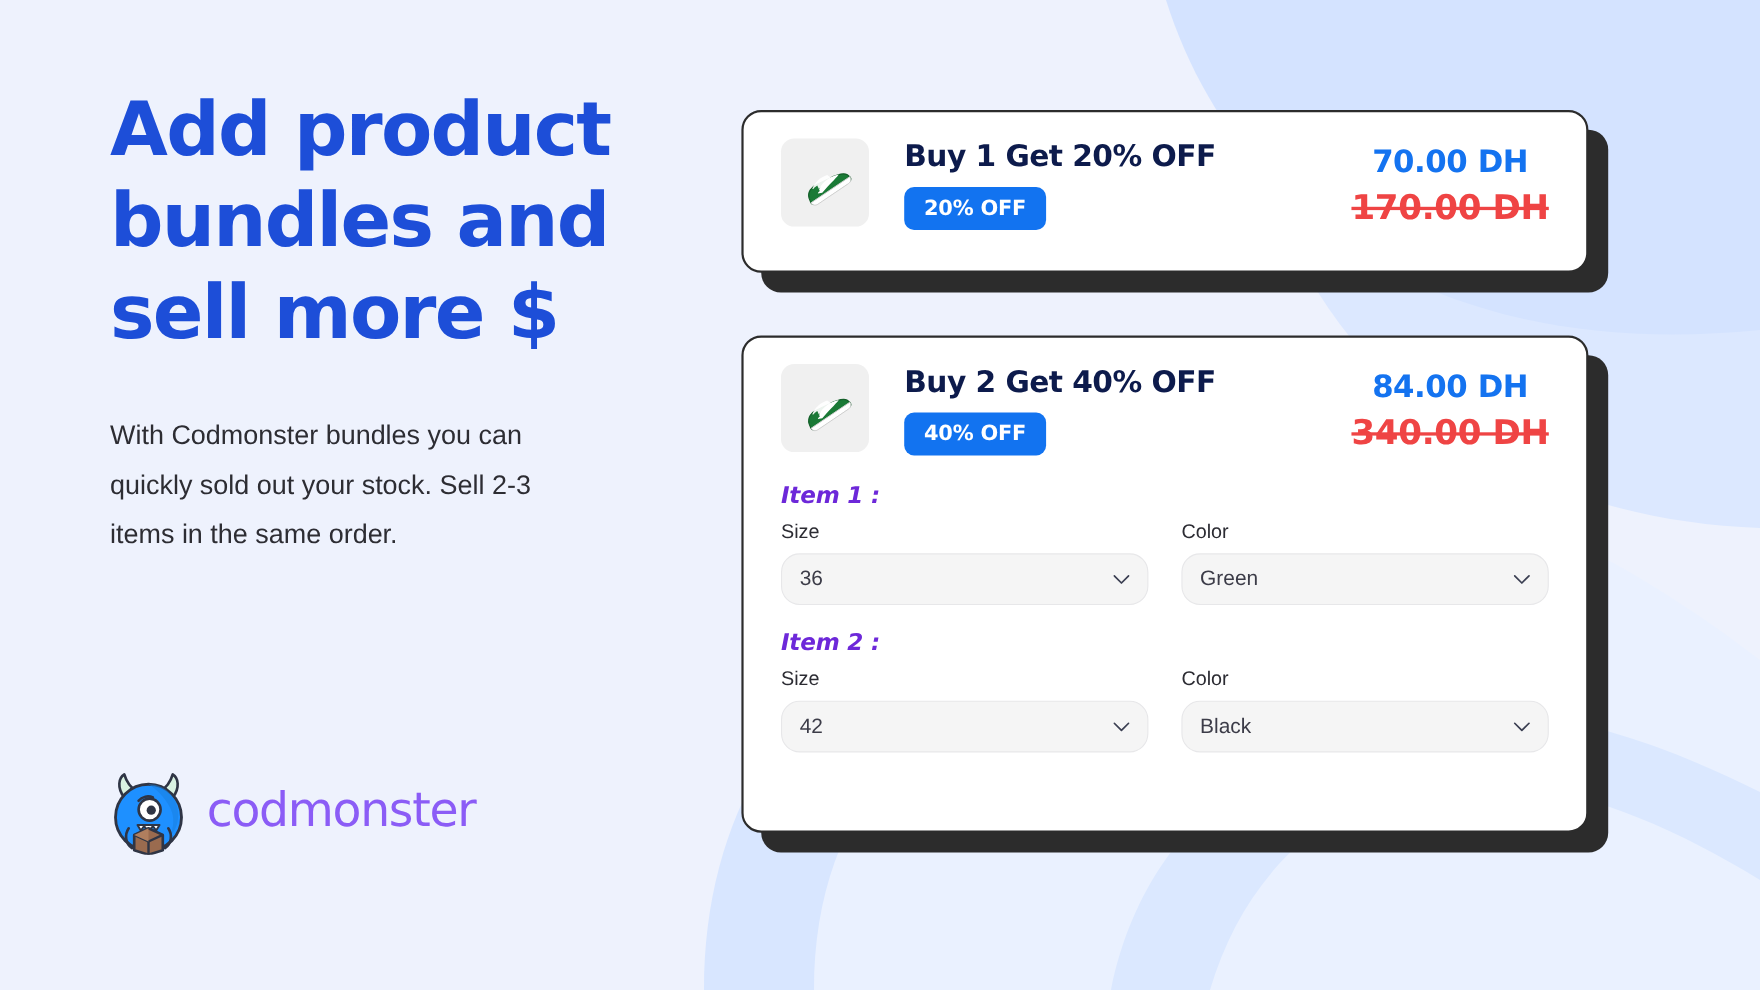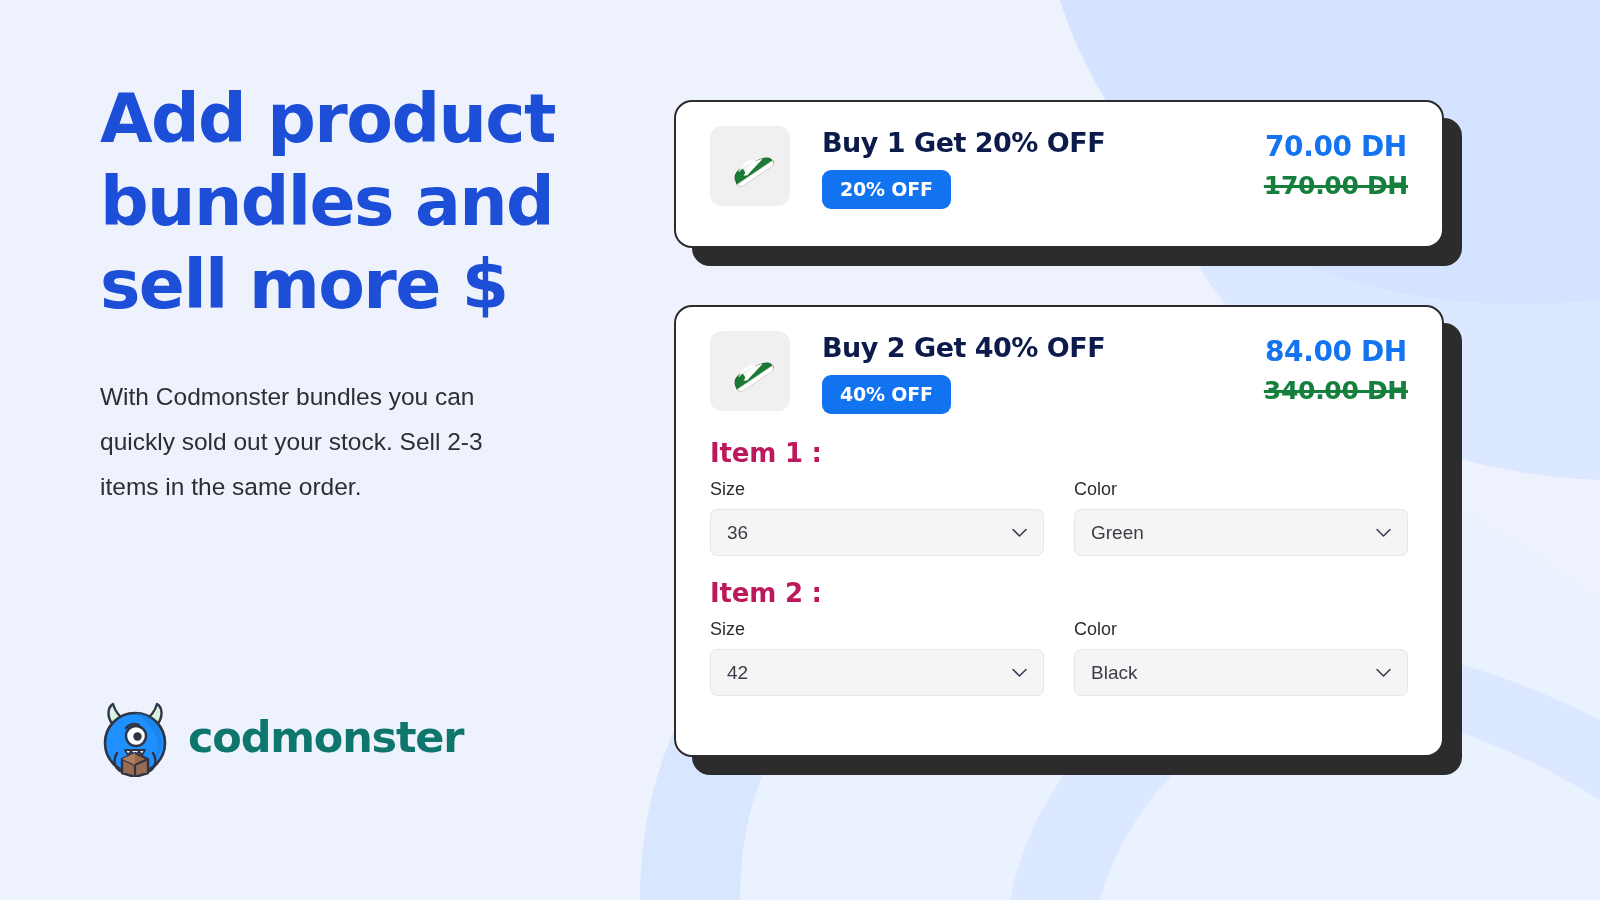--- a/index.html
+++ b/index.html
@@ -58,23 +58,23 @@
     left: 100px;
     top: 697px;
     display: flex;
     align-items: center;
     gap: 18px;
     z-index: 3;
   }
 
   .brand-name {
     font-size: 43px;
-    font-weight: 700;
+    font-weight: 400;
     letter-spacing: -1.2px;
-    color: #0f766e;
+    color: #8b5cf6;
     font-family: "DejaVu Sans", sans-serif;
   }
 
   
   .cards {
     position: absolute;
     left: 674px;
     top: 0;
     width: 810px;
     height: 900px;
@@ -164,42 +164,43 @@
     font-size: 28px;
     font-weight: 700;
     color: #1473f0;
     letter-spacing: -0.4px;
     font-family: "DejaVu Sans", sans-serif;
     white-space: nowrap;
   }
 
   .price-old {
     margin-top: 8px;
-    font-size: 25px;
-    font-weight: 700;
-    color: #15803d;
+    font-size: 31px;
+    font-weight: 700;
+    color: #ef4444;
     text-decoration: line-through;
     text-decoration-thickness: 2.5px;
     letter-spacing: -0.3px;
     font-family: "DejaVu Sans", sans-serif;
     white-space: nowrap;
   }
 
   
   .items-area { padding: 24px 34px 0 34px; }
 
   .item-group { margin-bottom: 4px; }
 
   .item-label {
-    font-size: 26px;
-    font-weight: 700;
-    color: #be185d;
+    font-size: 21px;
+    font-weight: 700;
+    color: #6d28d9;
     letter-spacing: -0.2px;
     font-family: "DejaVu Sans", sans-serif;
     margin-bottom: 11px;
+    font-style: italic;
   }
 
   .field-row {
     display: flex;
     gap: 30px;
     margin-bottom: 22px;
   }
 
   .field { flex: 1; }
 
@@ -208,21 +209,21 @@
     color: #2c2c33;
     margin-bottom: 9px;
     font-family: "Liberation Sans", sans-serif;
   }
 
   .select-box {
     position: relative;
     height: 47px;
     background: #f5f5f5;
     border: 1px solid #e7e7e9;
-    border-radius: 7px;
+    border-radius: 17px;
     display: flex;
     align-items: center;
     padding: 0 16px;
   }
 
   .select-value {
     font-size: 19px;
     color: #3c3c48;
     font-family: "Liberation Sans", sans-serif;
   }

